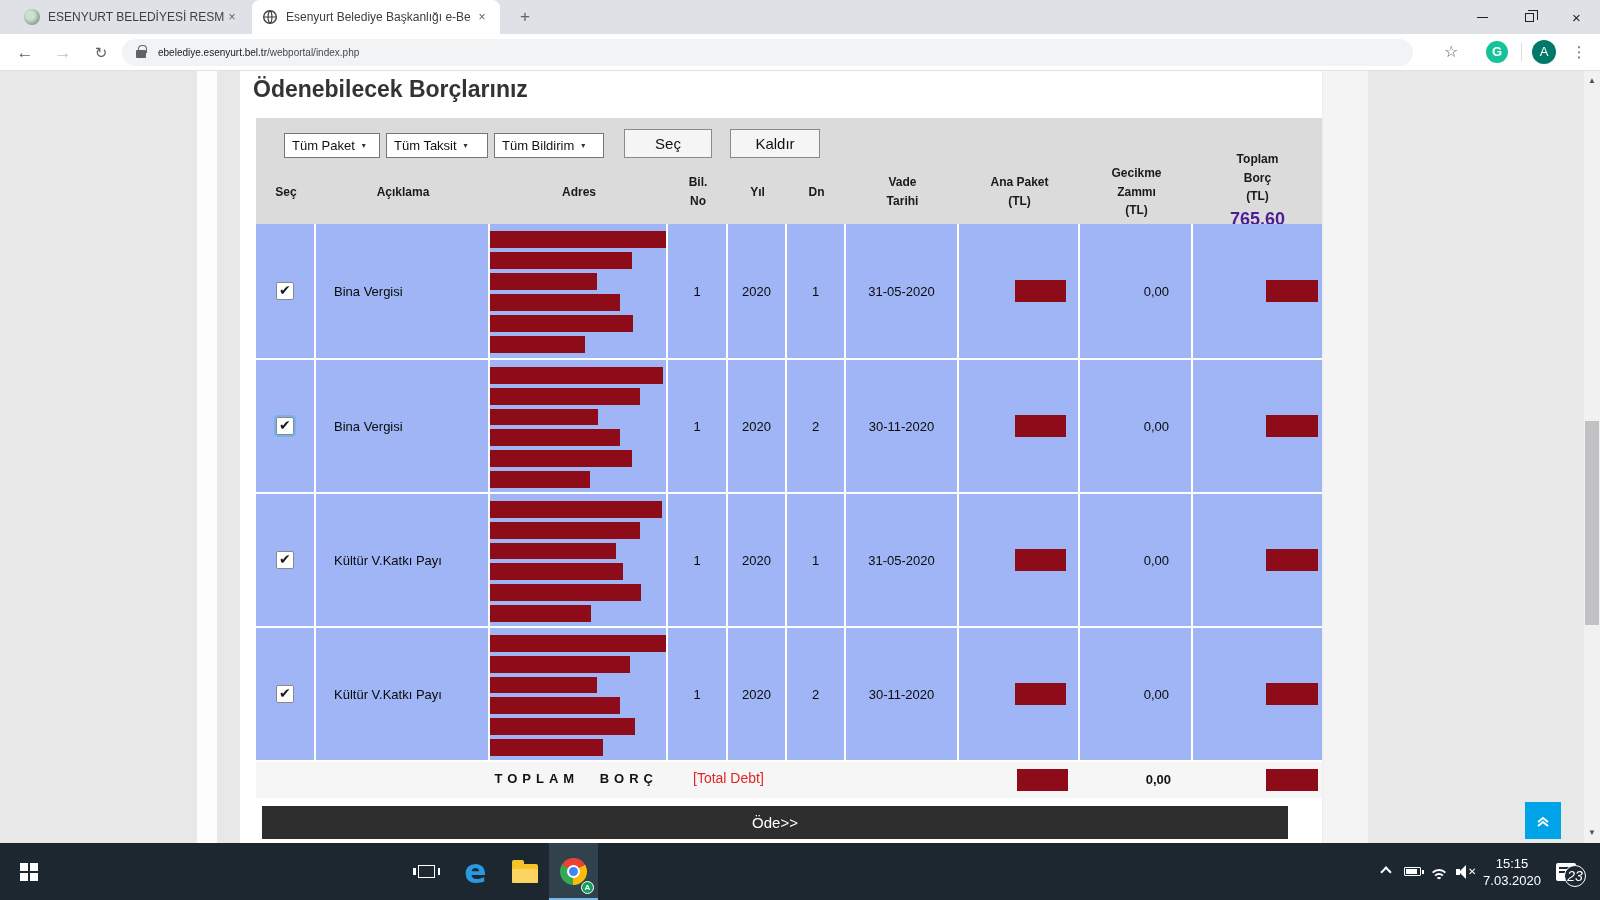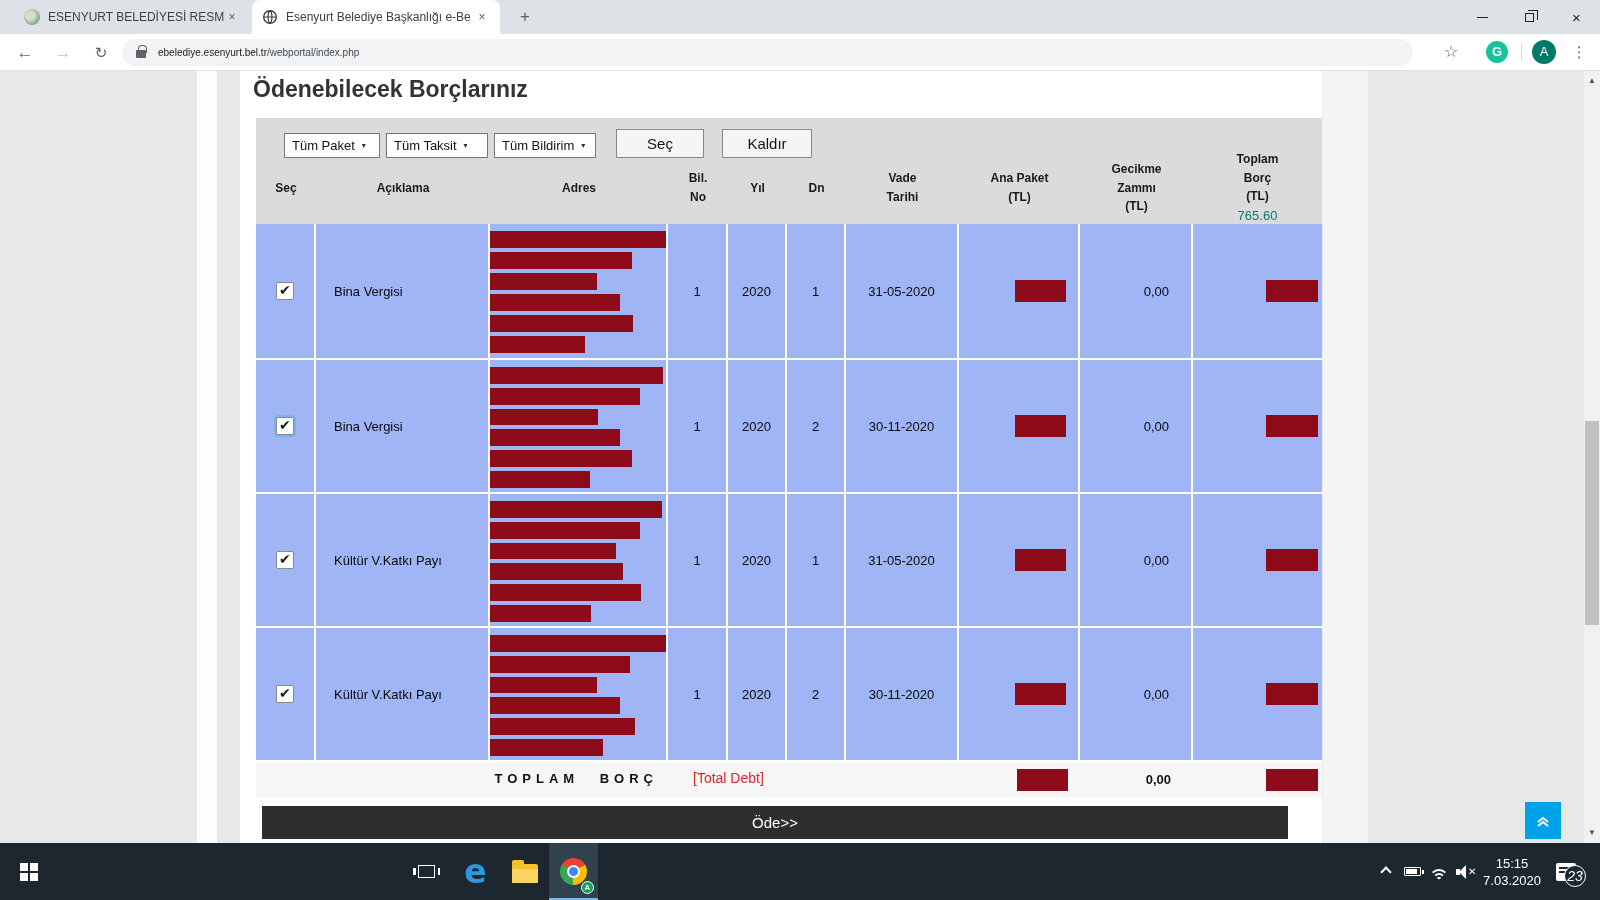--- a/index.html
+++ b/index.html
@@ -53,21 +53,21 @@
   .controls { position:absolute; left:28px; top:11px; display:flex; align-items:flex-end; }
   .select { background:#fff; border:1px solid #767676; height:25px; display:flex; align-items:center; padding:0 7px; font-size:13px; color:#111; margin-right:6px; cursor:pointer; }
   .select .arr { font-size:8px; margin-left:7px; color:#333; }
   .btn { background:#f5f5f5; border:1px solid #8a8a8a; height:29px; display:flex; align-items:center; justify-content:center; font-size:15px; color:#111; cursor:pointer; }
   .btn-sec { width:88px; margin-left:14px; }
   .btn-kaldir { width:90px; margin-left:18px; }
 
   .cols-grid { display:grid; grid-template-columns:60px 174px 178px 60px 59px 59px 113px 121px 113px 129px; }
   .hdr-labels { position:absolute; left:0; top:32px; width:1066px; height:72px; }
   .hdr-cell { display:flex; flex-direction:column; align-items:center; justify-content:center; font-size:12px; font-weight:bold; color:#1a1a1a; text-align:center; white-space:pre-line; line-height:1.55; }
-  .hdr-total-val { color:#0f766e; font-weight:normal; font-size:13px; }
+  .hdr-total-val { color:#4c1d95; font-weight:bold; font-size:18px; }
 
   .rows { position:absolute; left:16px; top:153px; width:1066px; }
   .trow { height:134px; background:#9fb5f5; }
   .trow + .trow { border-top:2px solid #fff; }
   .cell { border-right:2px solid #fff; display:flex; align-items:center; justify-content:center; font-size:13px; color:#0a0a0a; overflow:hidden; }
   .cell:last-child { border-right:none; }
   .c-desc { justify-content:flex-start; padding-left:18px; }
   .c-addr { flex-direction:column; align-items:flex-start; justify-content:flex-start; padding-top:7px; }
   .redact-bar { height:17px; margin-bottom:4px; background:#8e0b1a; }
   .c-ana, .c-gec, .c-top { justify-content:flex-end; }
@@ -197,21 +197,21 @@
     <div class="graybox">
       <div class="controls">
         <div class="select" style="width:96px">
           <span>Tüm Paket</span>
           <span class="arr">▾</span>
         </div>
         <div class="select" style="width:102px">
           <span>Tüm Taksit</span>
           <span class="arr">▾</span>
         </div>
-        <div class="select" style="width:102px">
+        <div class="select" style="width:110px">
           <span>Tüm Bildirim</span>
           <span class="arr">▾</span>
         </div>
         <div class="btn btn-sec">Seç</div>
         <div class="btn btn-kaldir">Kaldır</div>
       </div>
       <div class="hdr-labels cols-grid">
         <div class="hdr-cell">Seç</div>
         <div class="hdr-cell">Açıklama</div>
         <div class="hdr-cell">Adres</div>

